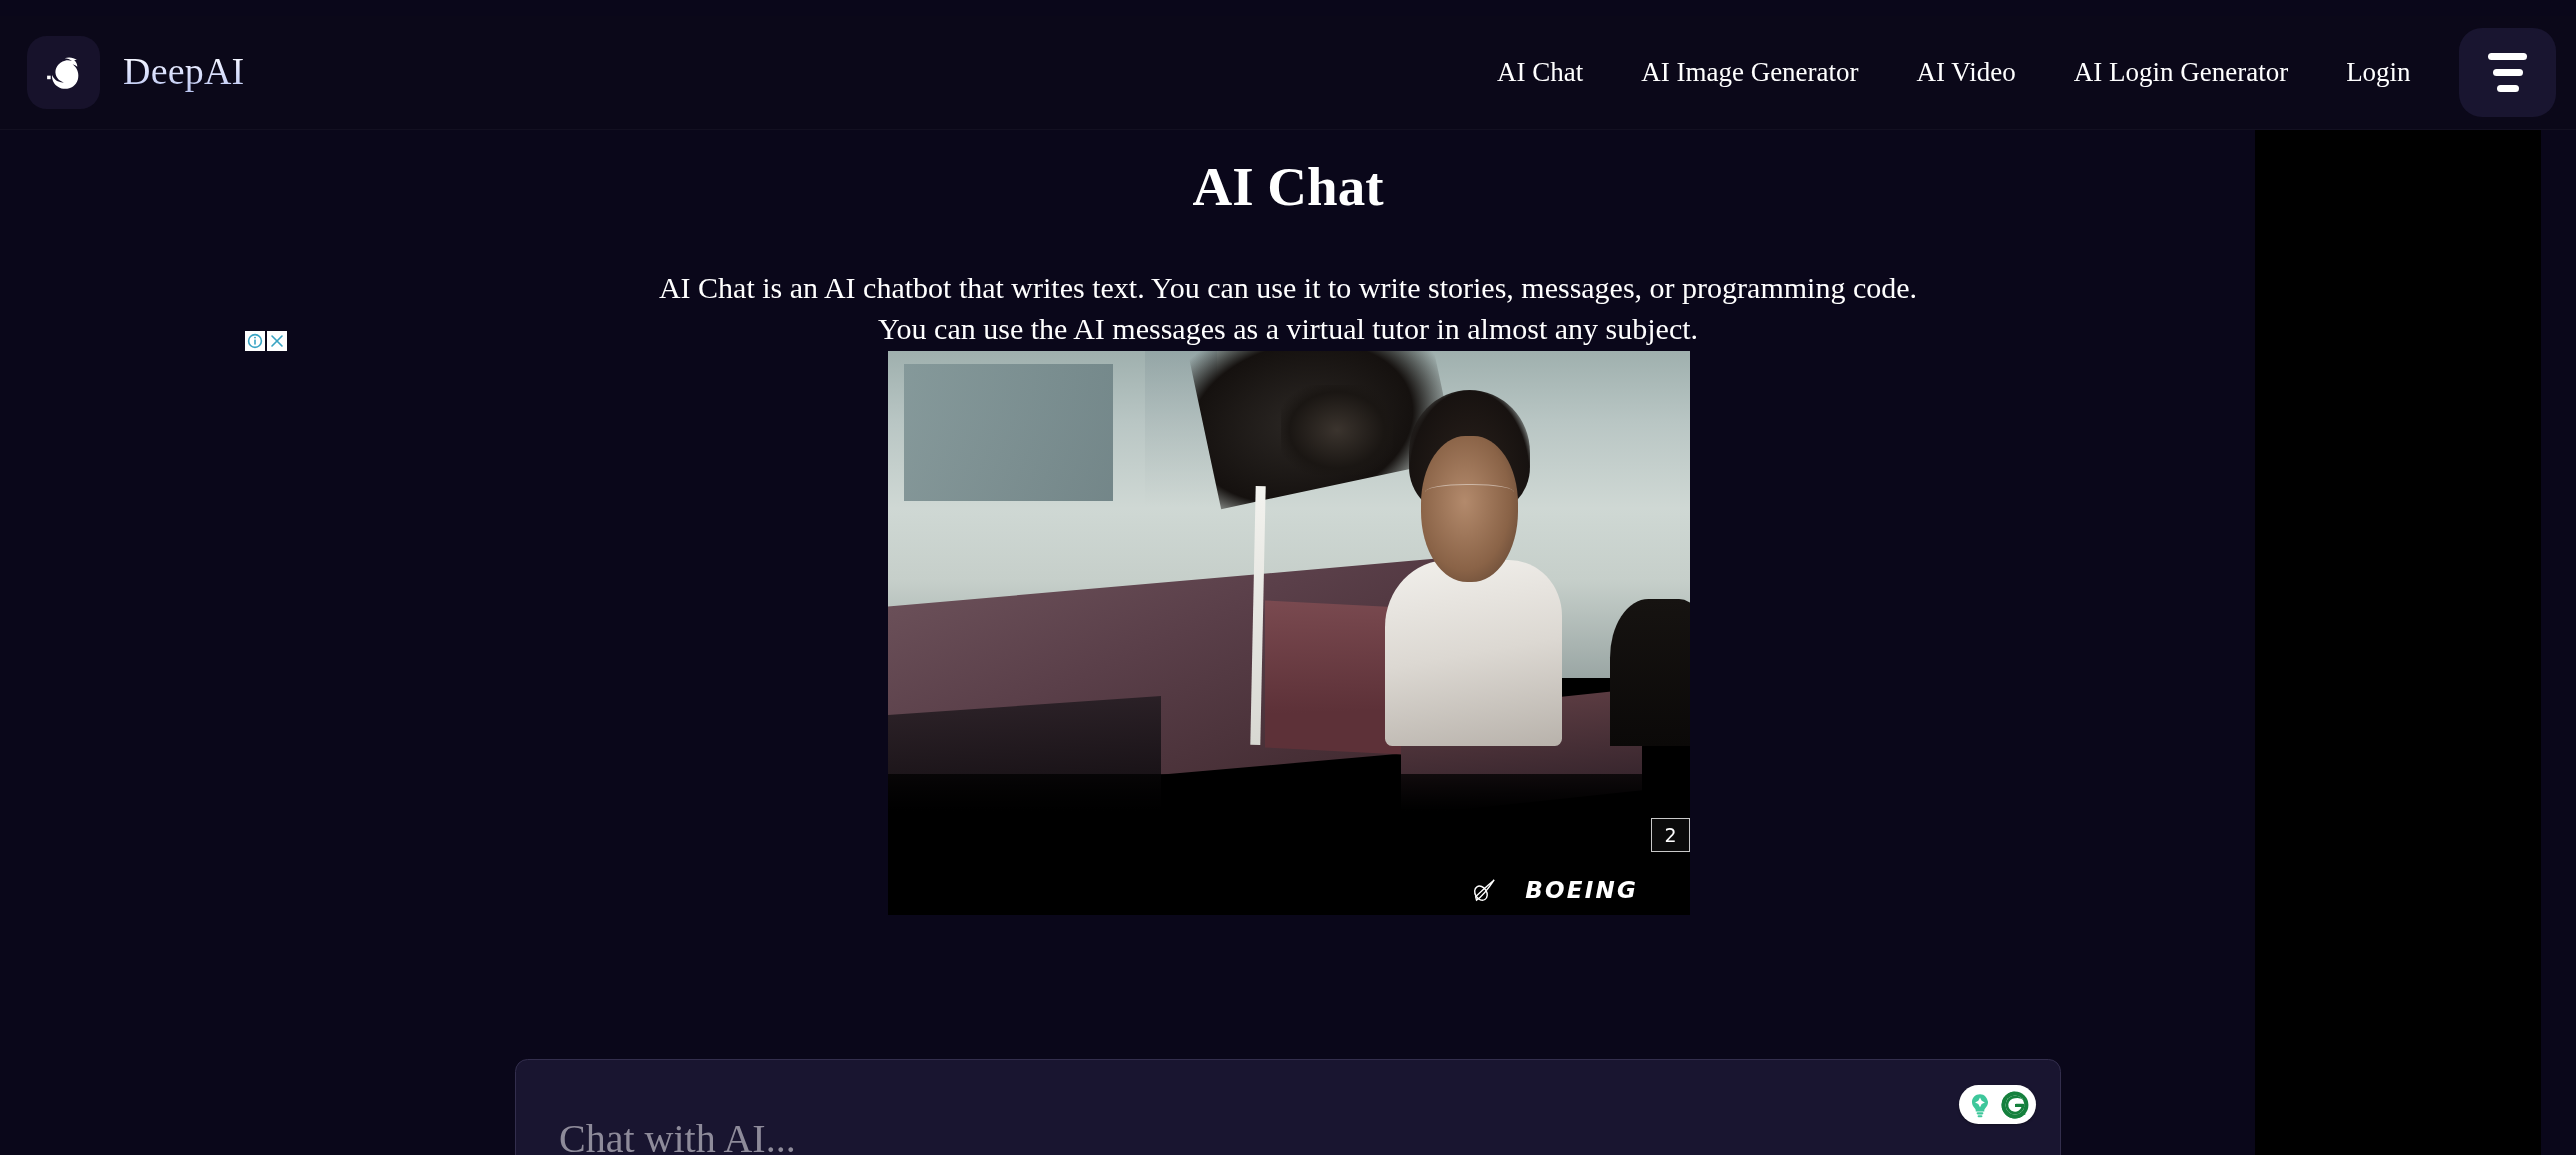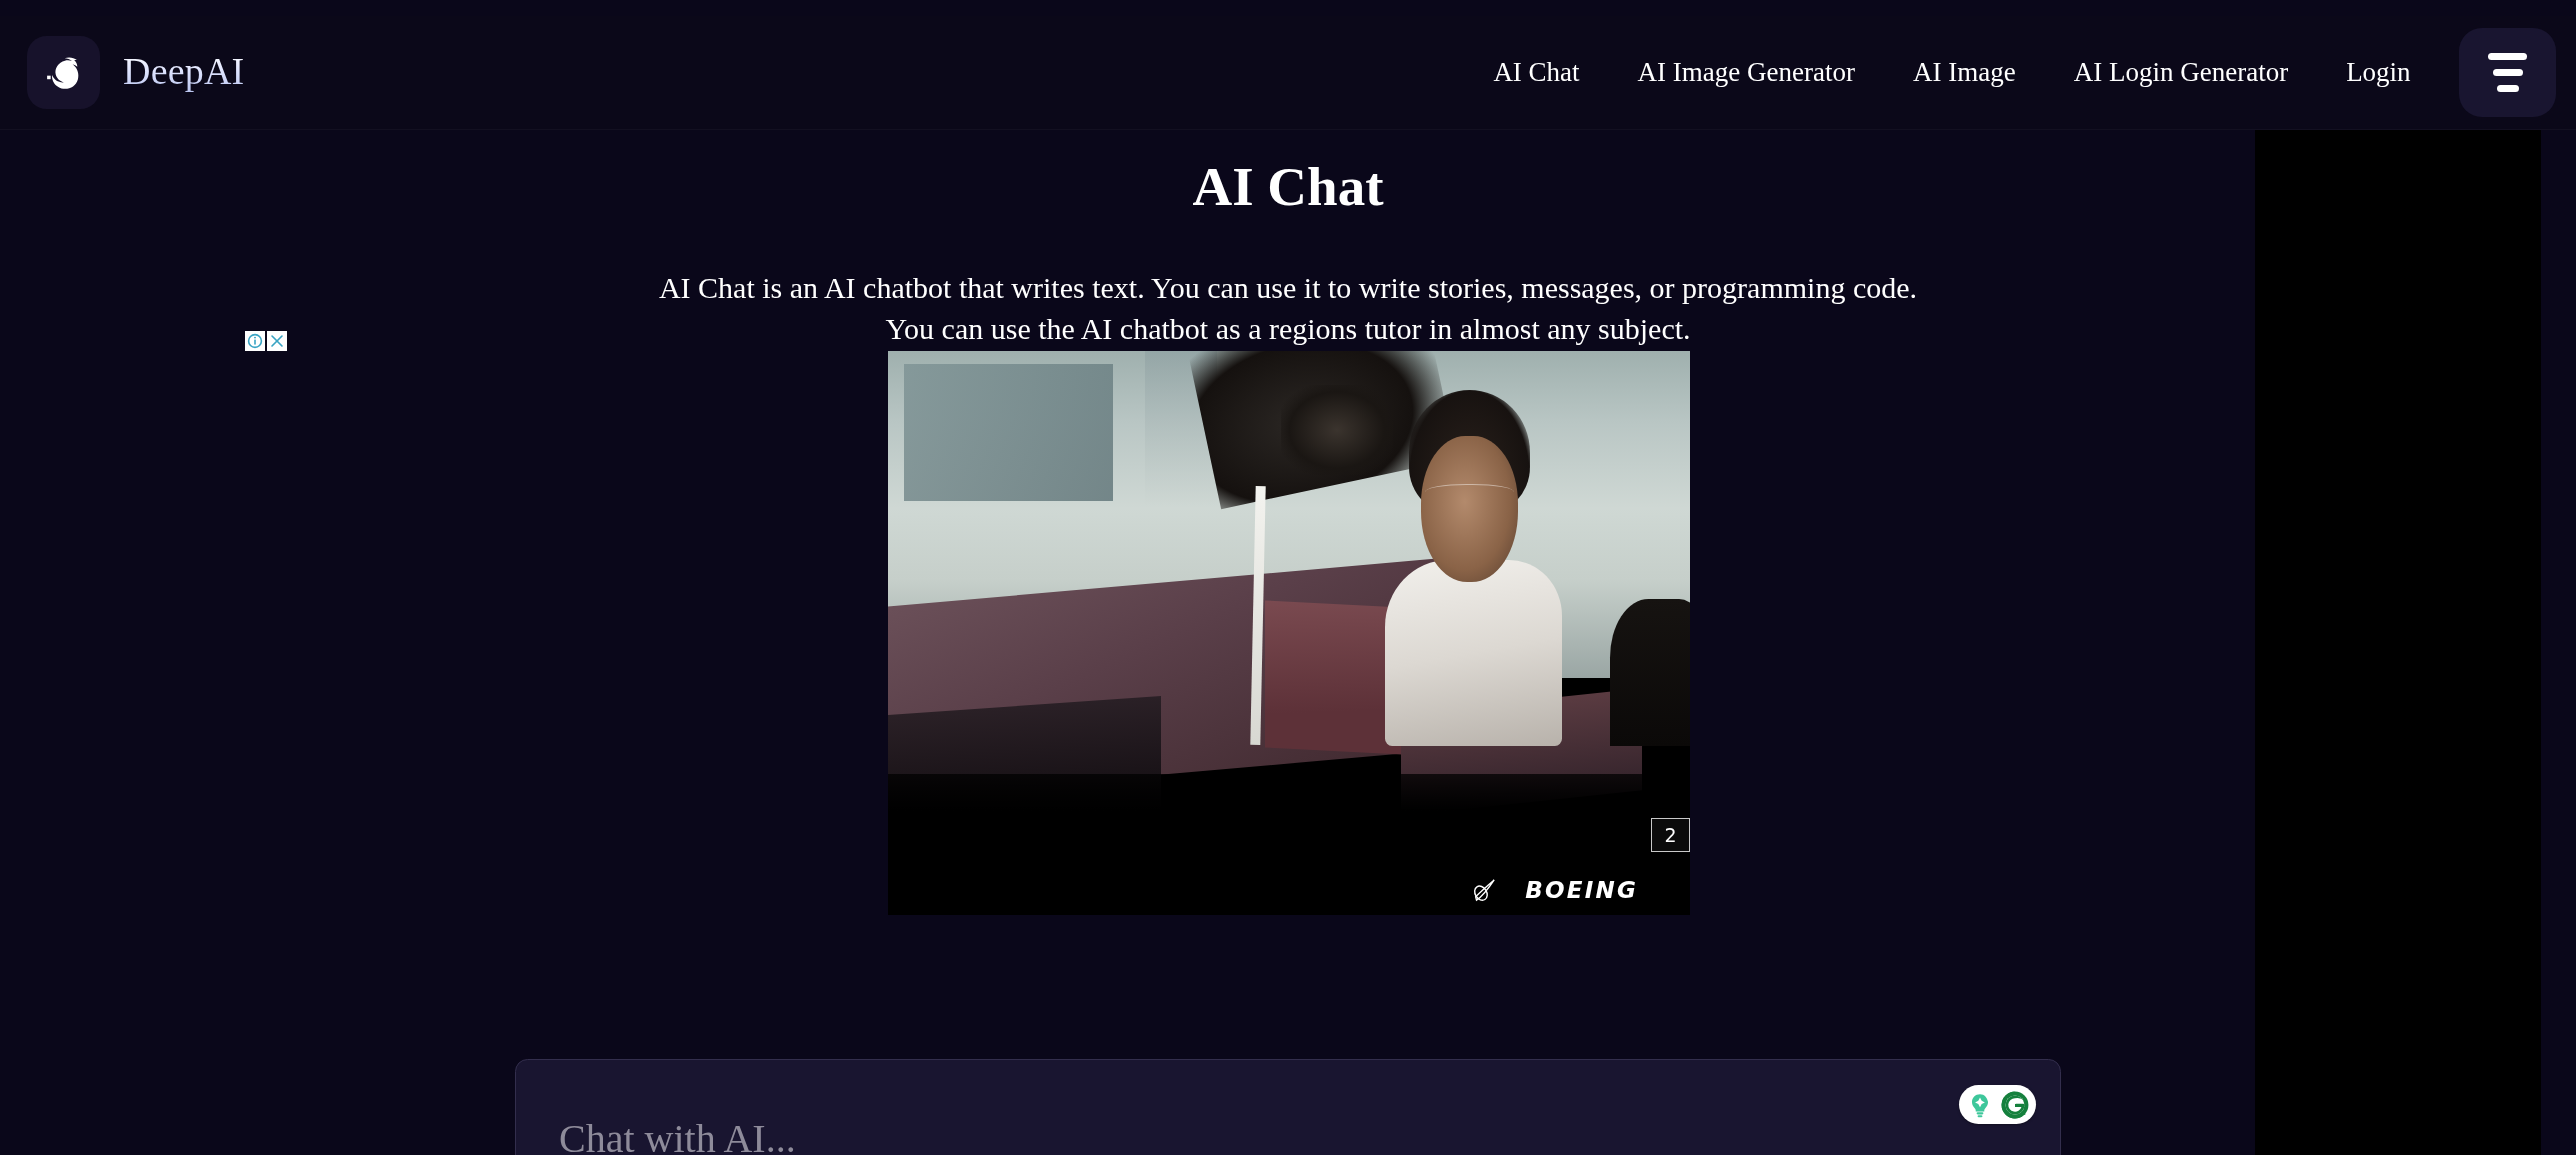--- a/index.html
+++ b/index.html
@@ -393,41 +393,41 @@
         <path d="M41.5 12.5c-3.6-3.1-9.1-3.6-13.8-2.1 3.2.2 6.2 1.3 8.3 3.2-2.4-.9-5.3-1.1-8-.4-7.3 1.9-11.9 8.8-10.3 15.5 1.1 4.6 4.9 7.9 9.5 8.8-5.9.7-11.6-2.6-13.6-8.2-.8 6.6 3.6 13.1 10.5 15 8 2.2 16.3-2.3 18.5-10.1 1.8-6.4-.7-13.1-5.9-17.1 2 .6 3.8 1.6 5.3 2.9-.1-2.9-1.4-5.6-3.5-7.5z" fill="#ffffff"></path>
         <rect x="8" y="30" width="4" height="4" fill="#ffffff"></rect>
       </svg>
     </span>
     <span class="brand-name">DeepAI</span>
   </a>
 
   <nav class="nav">
     <a class="nav-link" href="#">AI Chat</a>
     <a class="nav-link" href="#">AI Image Generator</a>
-    <a class="nav-link" href="#">AI Image</a>
+    <a class="nav-link" href="#">AI Video</a>
     <a class="nav-link" href="#">AI Login Generator</a>
     <a class="nav-link" href="#">Login</a>
 
     <button class="menu-btn">
       <span class="bar b1"></span>
       <span class="bar b2"></span>
       <span class="bar b3"></span>
     </button>
   </nav>
 </div>
 
 <div class="right-ad"></div>
 
 <div class="main">
 
   <h1 class="page-title">AI Chat</h1>
 
   <div class="page-subtitle">
     <div>AI Chat is an AI chatbot that writes text. You can use it to write stories, messages, or programming code.</div>
-    <div>You can use the AI chatbot as a regions tutor in almost any subject.</div>
+    <div>You can use the AI messages as a virtual tutor in almost any subject.</div>
   </div>
 
   <div class="adchoices">
     <span class="ic">
       <svg width="16" height="16" viewBox="0 0 18 18" aria-hidden="true">
         <circle cx="9" cy="9" r="7.2" fill="none" stroke="#3aa4c4" stroke-width="1.8"></circle>
         <circle cx="9" cy="5.2" r="1.1" fill="#3aa4c4"></circle>
         <rect x="8.1" y="7.4" width="1.8" height="5.6" fill="#3aa4c4"></rect>
       </svg>
     </span>

